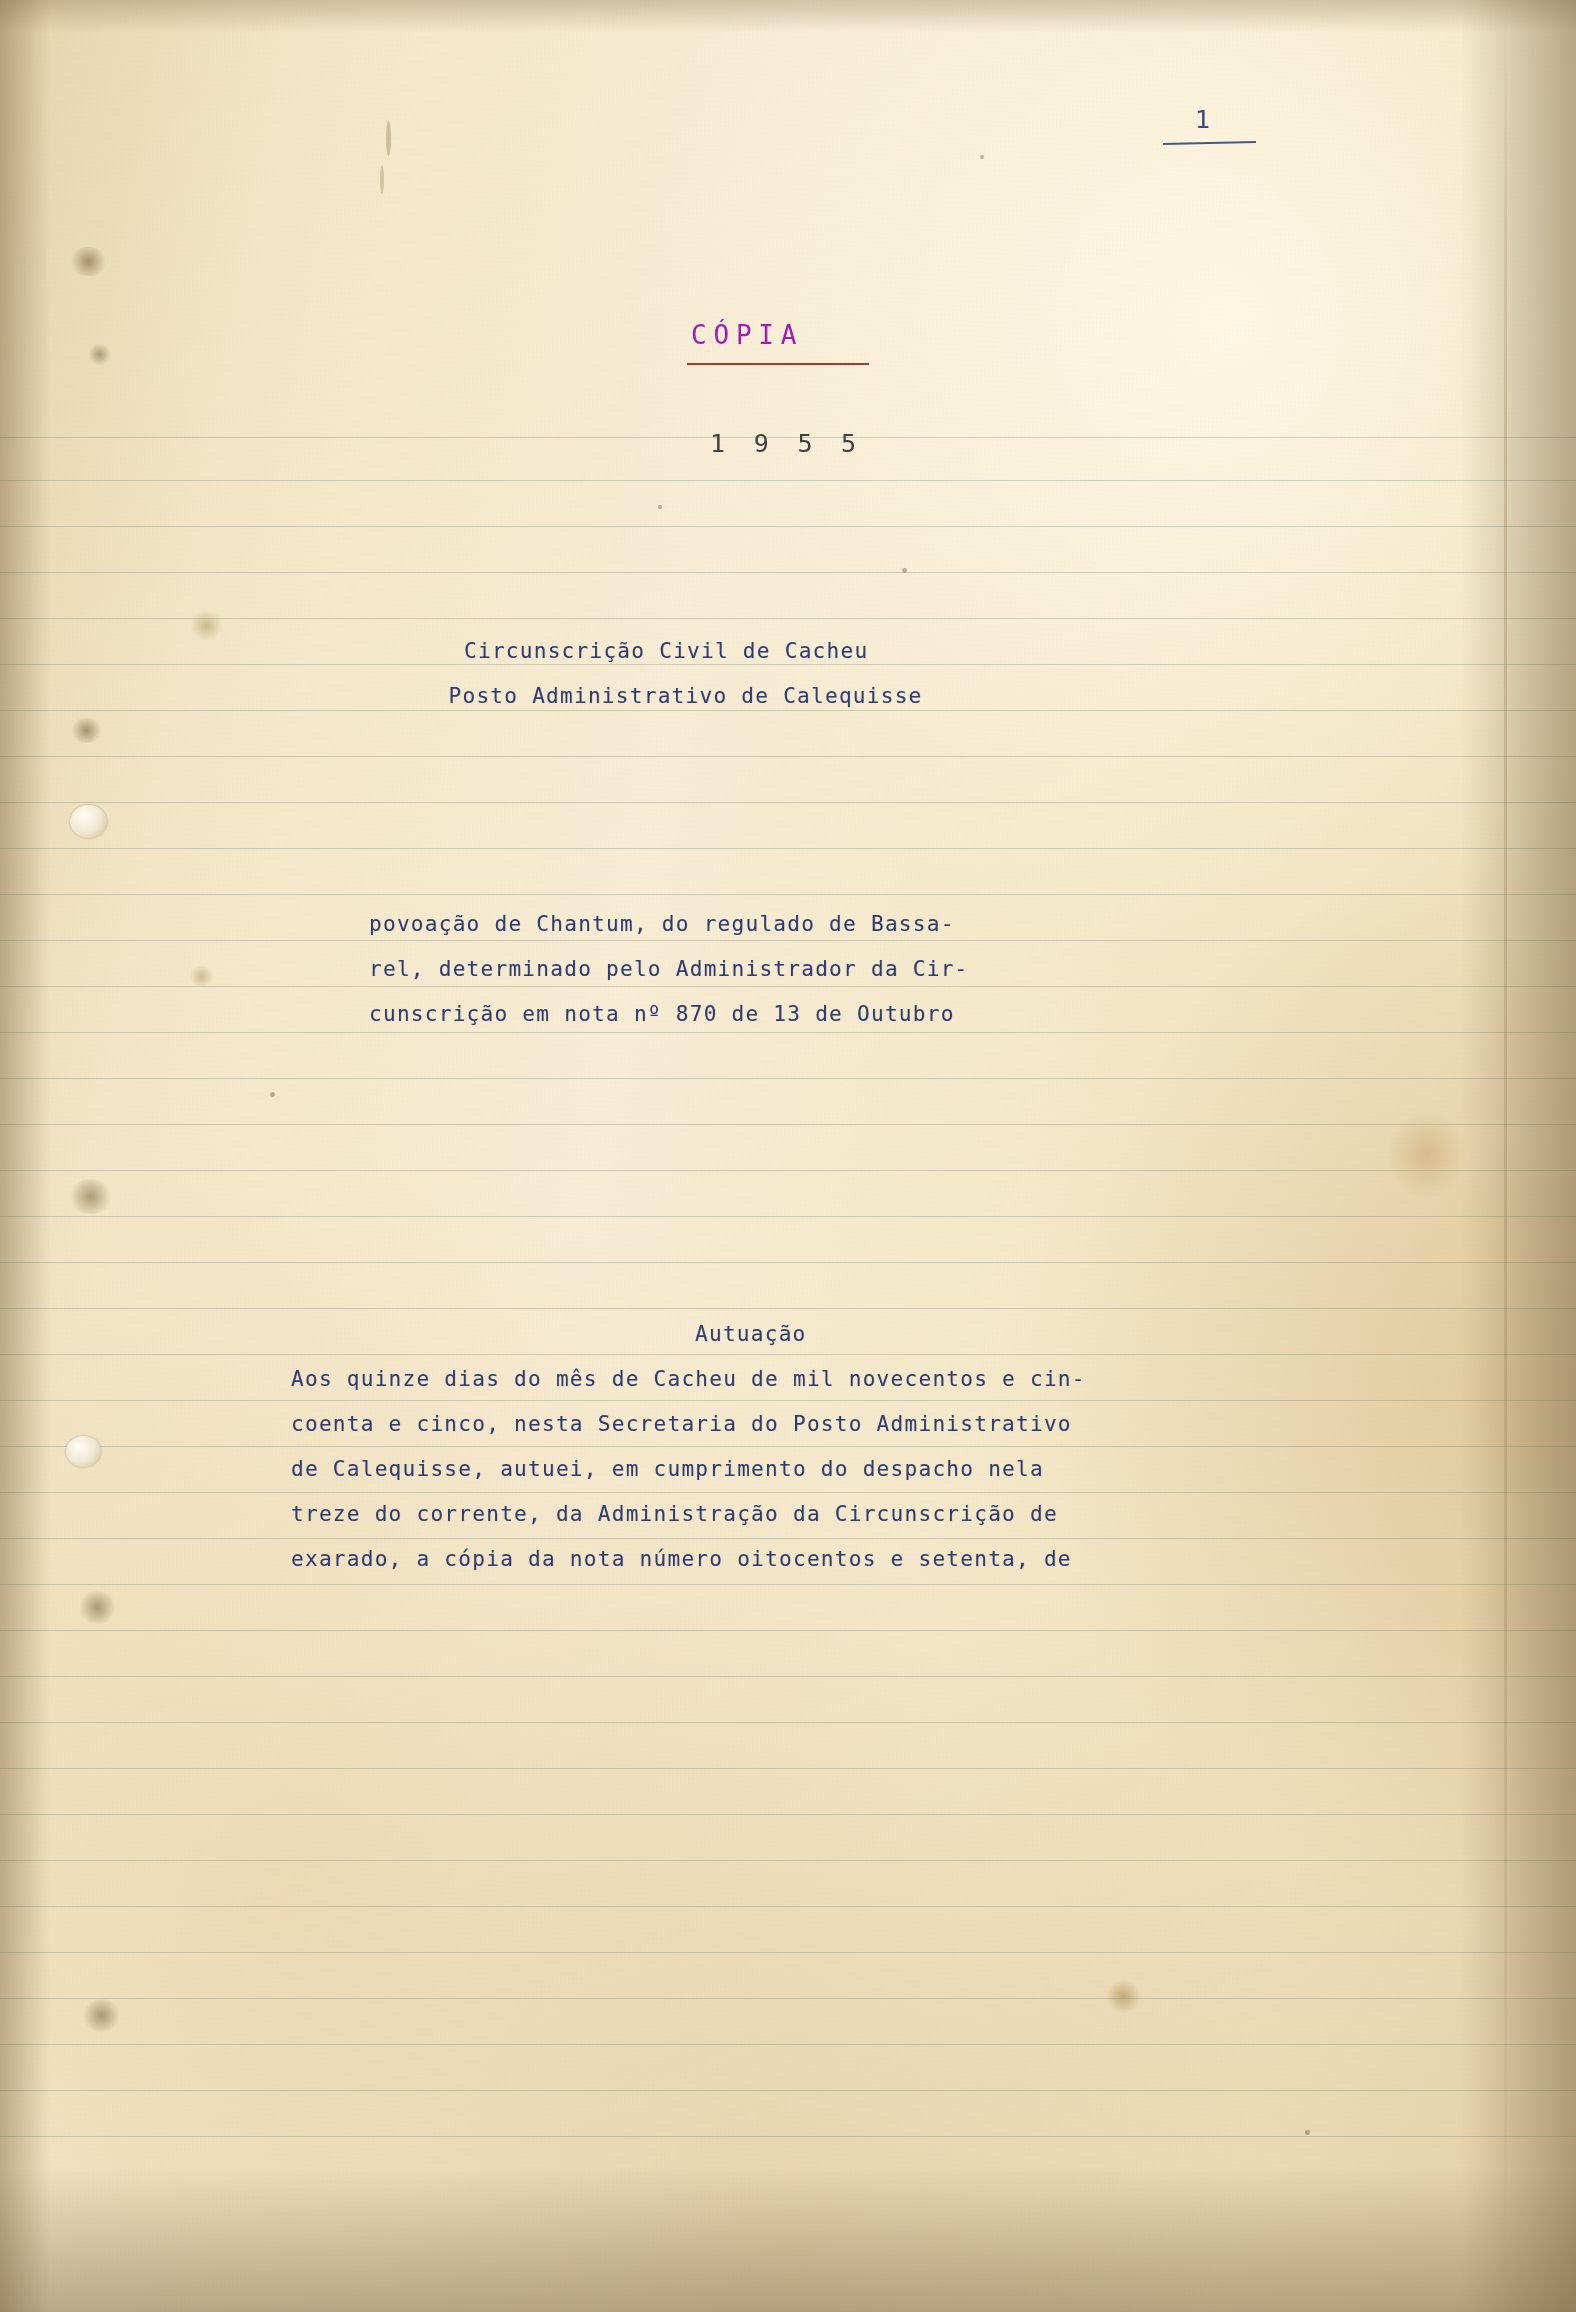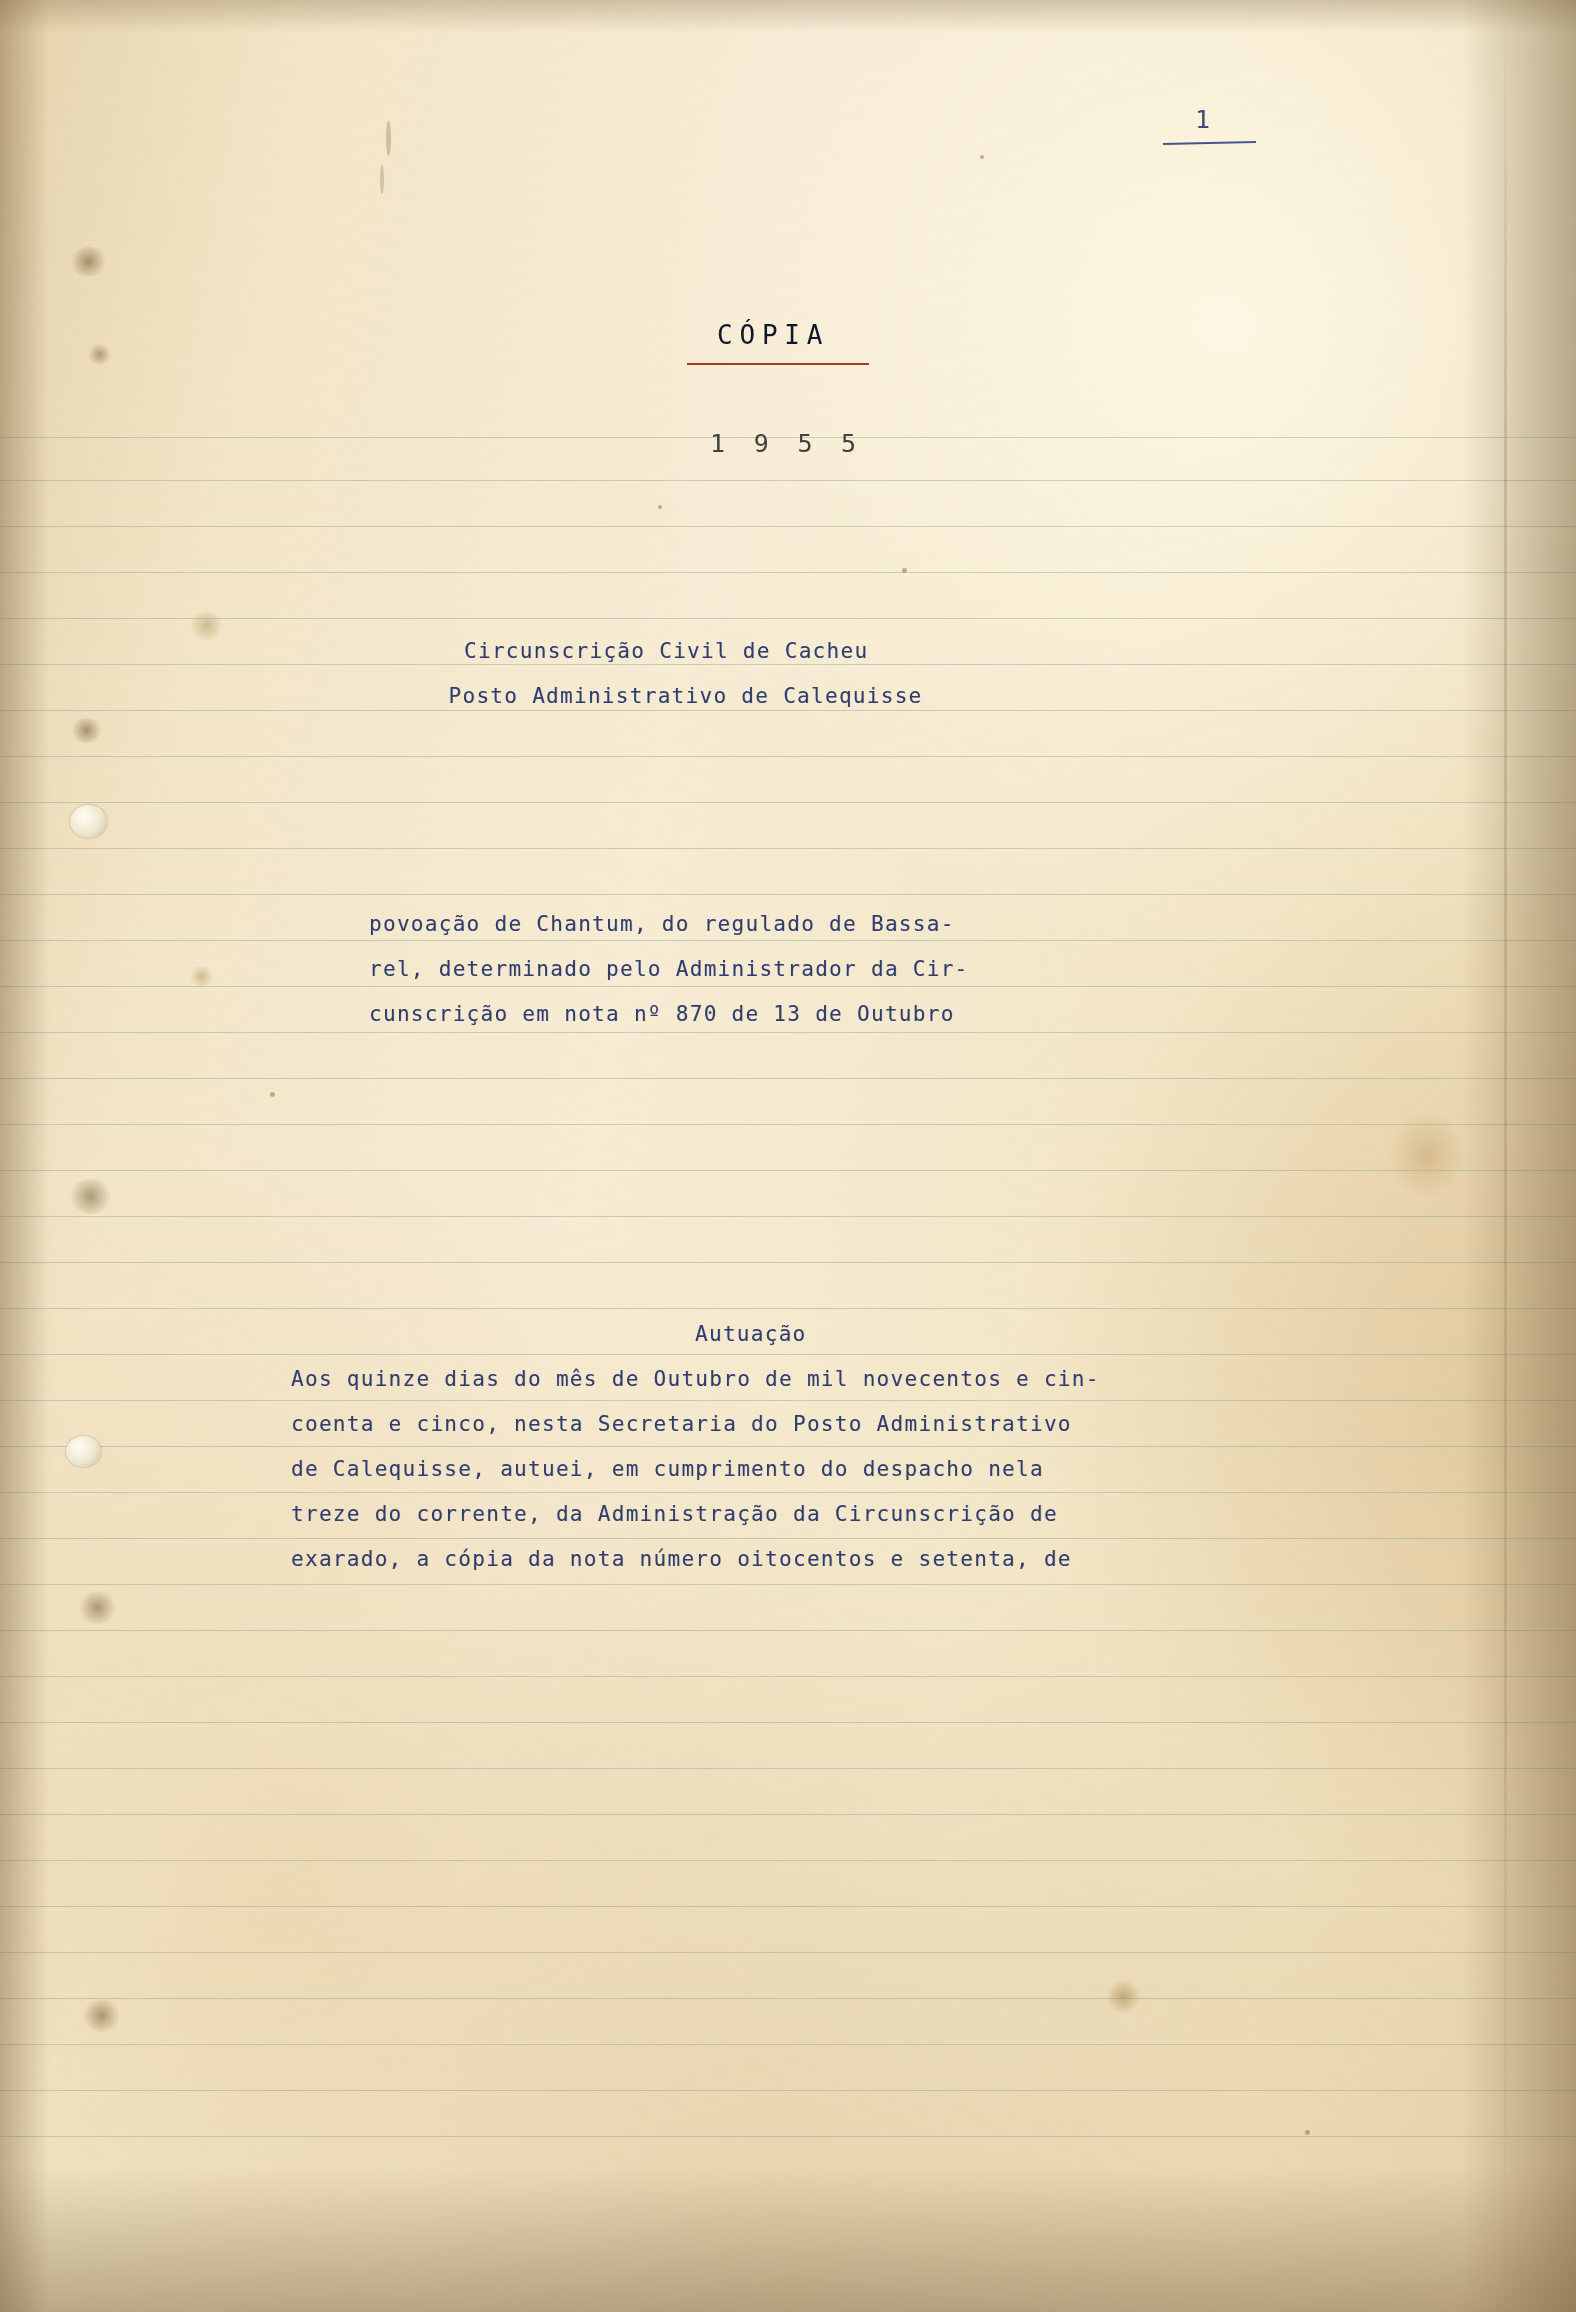--- a/index.html
+++ b/index.html
@@ -126,25 +126,24 @@
     width: 93px;
     height: 1.9px;
     background: #46558a;
     transform: rotate(-1.2deg);
   }
 
   #title-copia {
     position: absolute;
     top: 320px;
     left: 691px;
-    color: #0f172a;
+    color: #a21caf;
     font-size: 26px;
     letter-spacing: 6.8px;
     font-family: "DejaVu Sans Mono", monospace;
-    margin-left: 26px;
   }
   #title-copia-rule {
     position: absolute;
     top: 363px;
     left: 687px;
     width: 182px;
     height: 1.9px;
     background: #a8392f;
   }
 
@@ -228,21 +227,21 @@
 
   <div class="block" id="subject-block">
     <div class="line">povoação de Chantum, do regulado de Bassa-</div>
     <div class="line">rel, determinado pelo Administrador da Cir-</div>
     <div class="line">cunscrição em nota nº 870 de 13 de Outubro</div>
   </div>
 
   <div id="autuacao-heading" class="line">Autuação</div>
 
   <div class="block" id="body-block">
-    <div class="line">Aos quinze dias do mês de Outubro de mil novecentos e cin-</div>
+    <div class="line">Aos quinze dias do mês de Cacheu de mil novecentos e cin-</div>
     <div class="line">coenta e cinco, nesta Secretaria do Posto Administrativo</div>
     <div class="line">de Calequisse, autuei, em cumprimento do despacho nela</div>
     <div class="line">treze do corrente, da Administração da Circunscrição de</div>
     <div class="line">exarado, a cópia da nota número oitocentos e setenta, de</div>
   </div>
 
 </div>
 
 
 </body></html>

